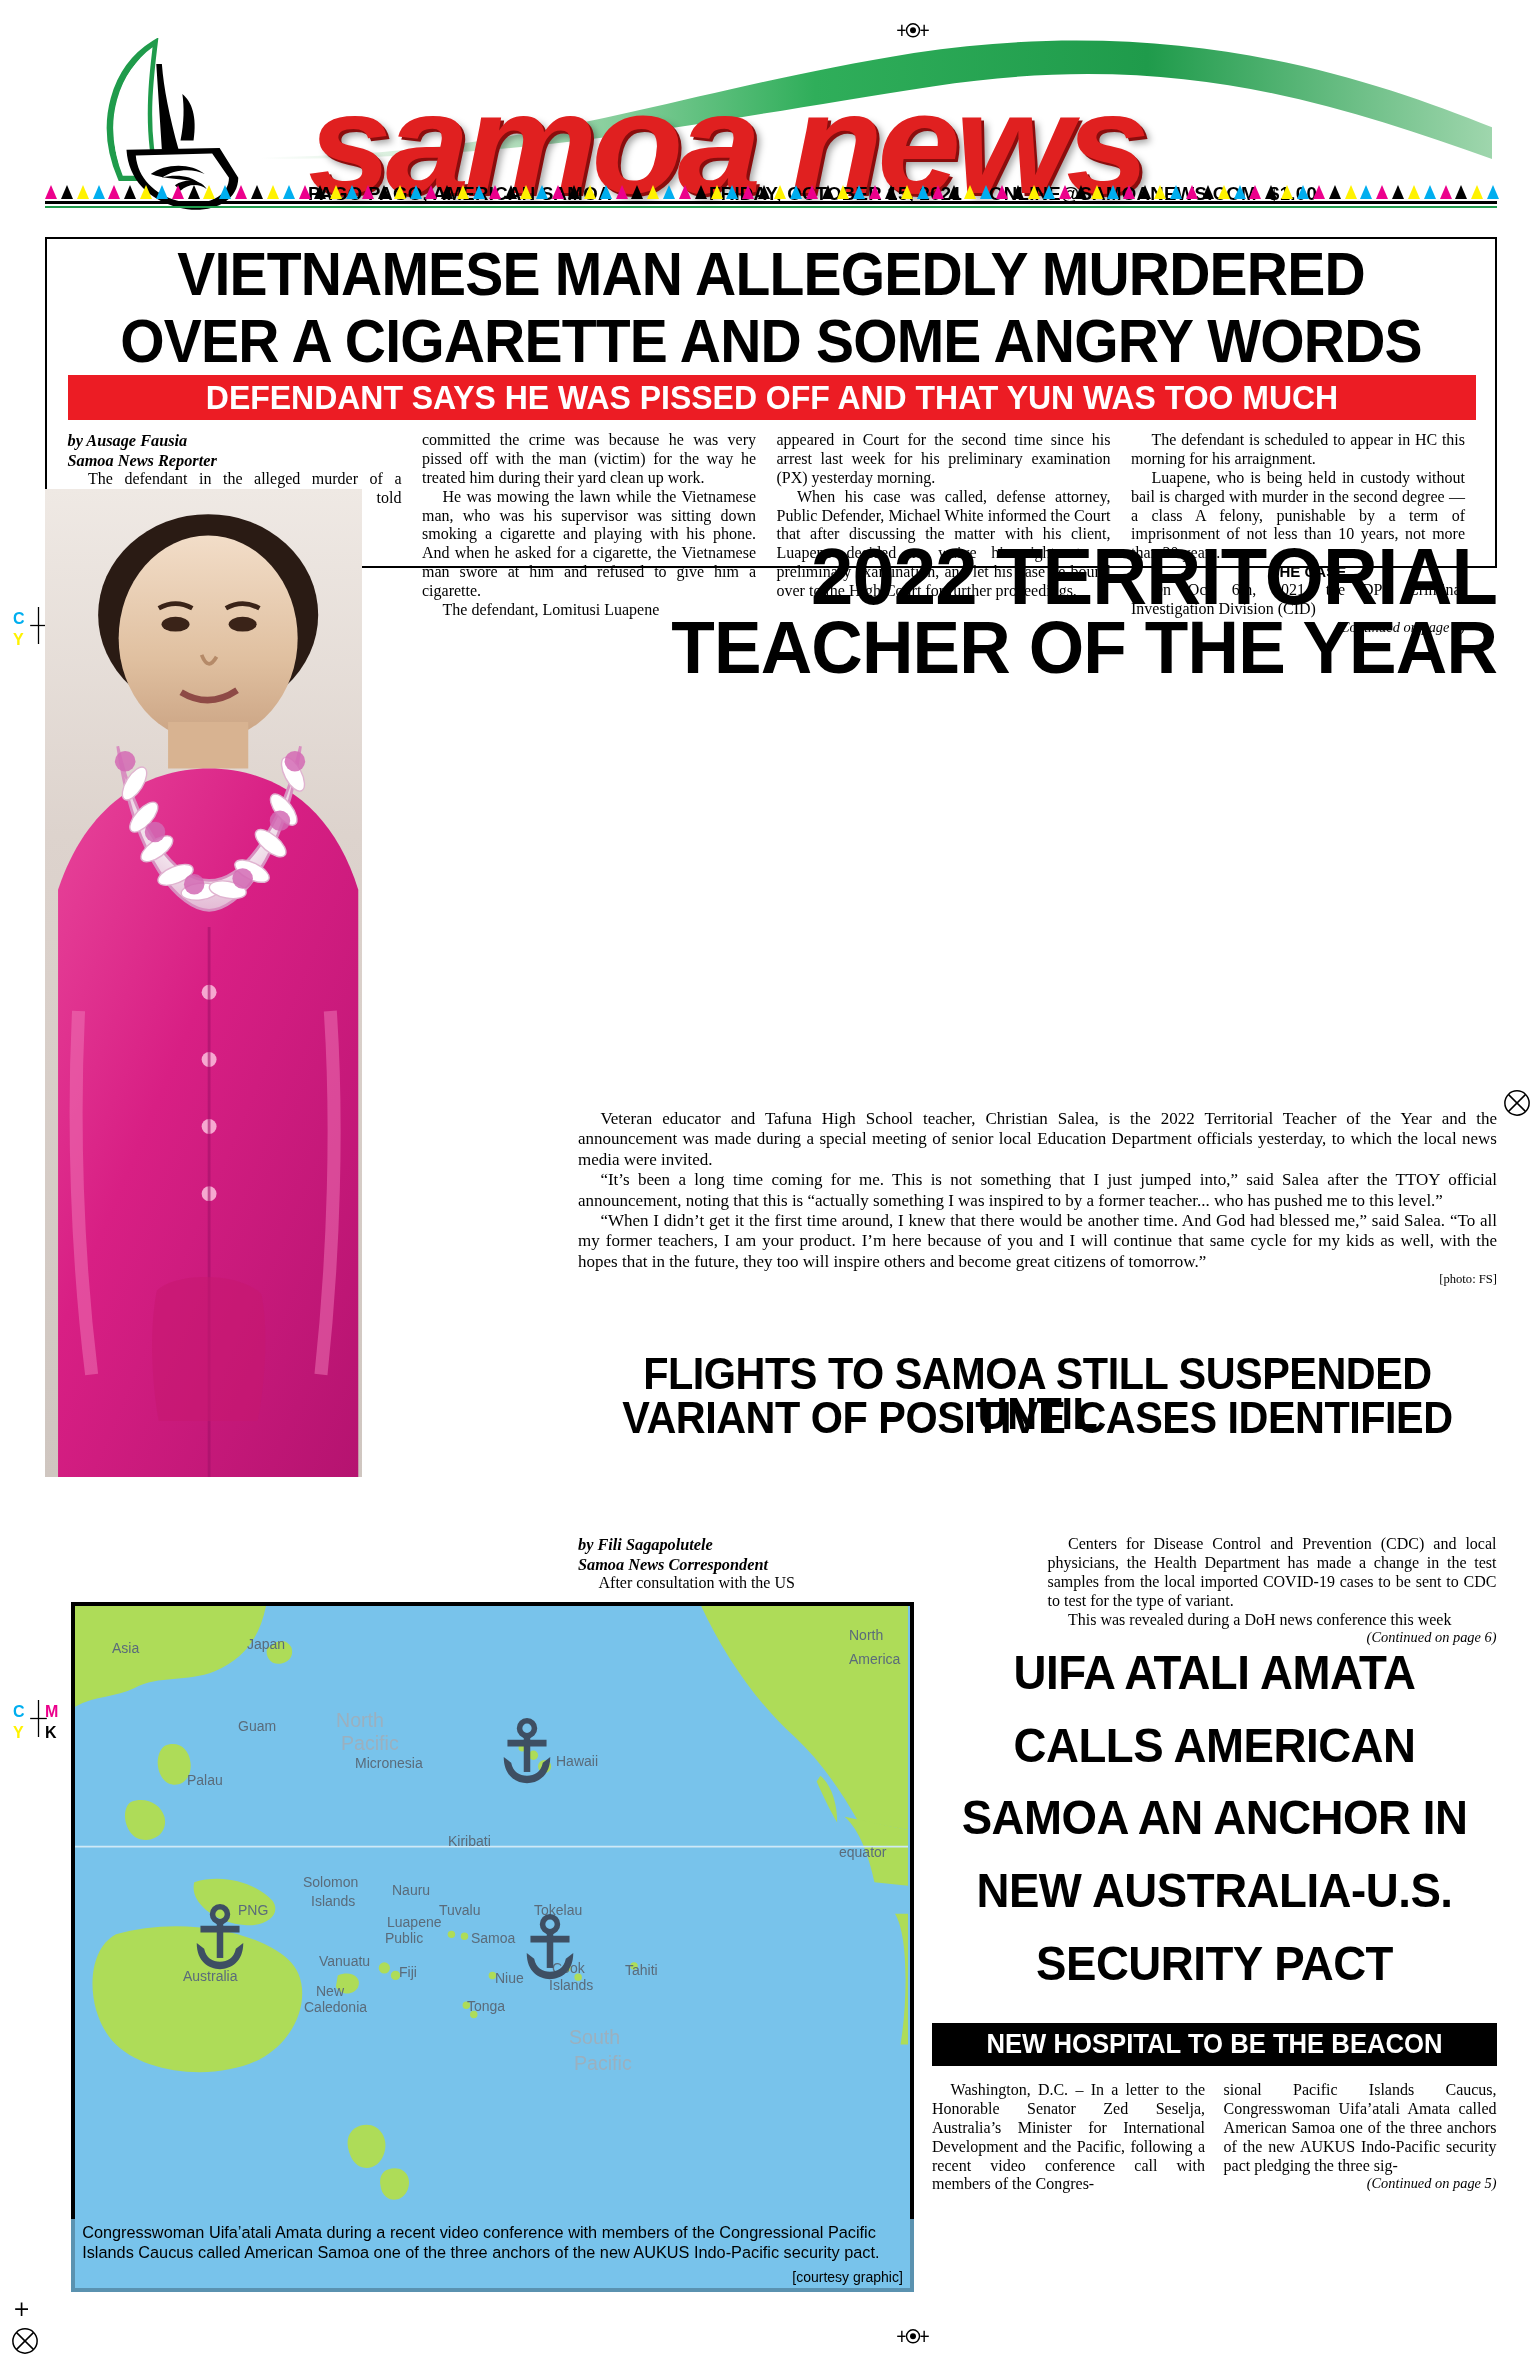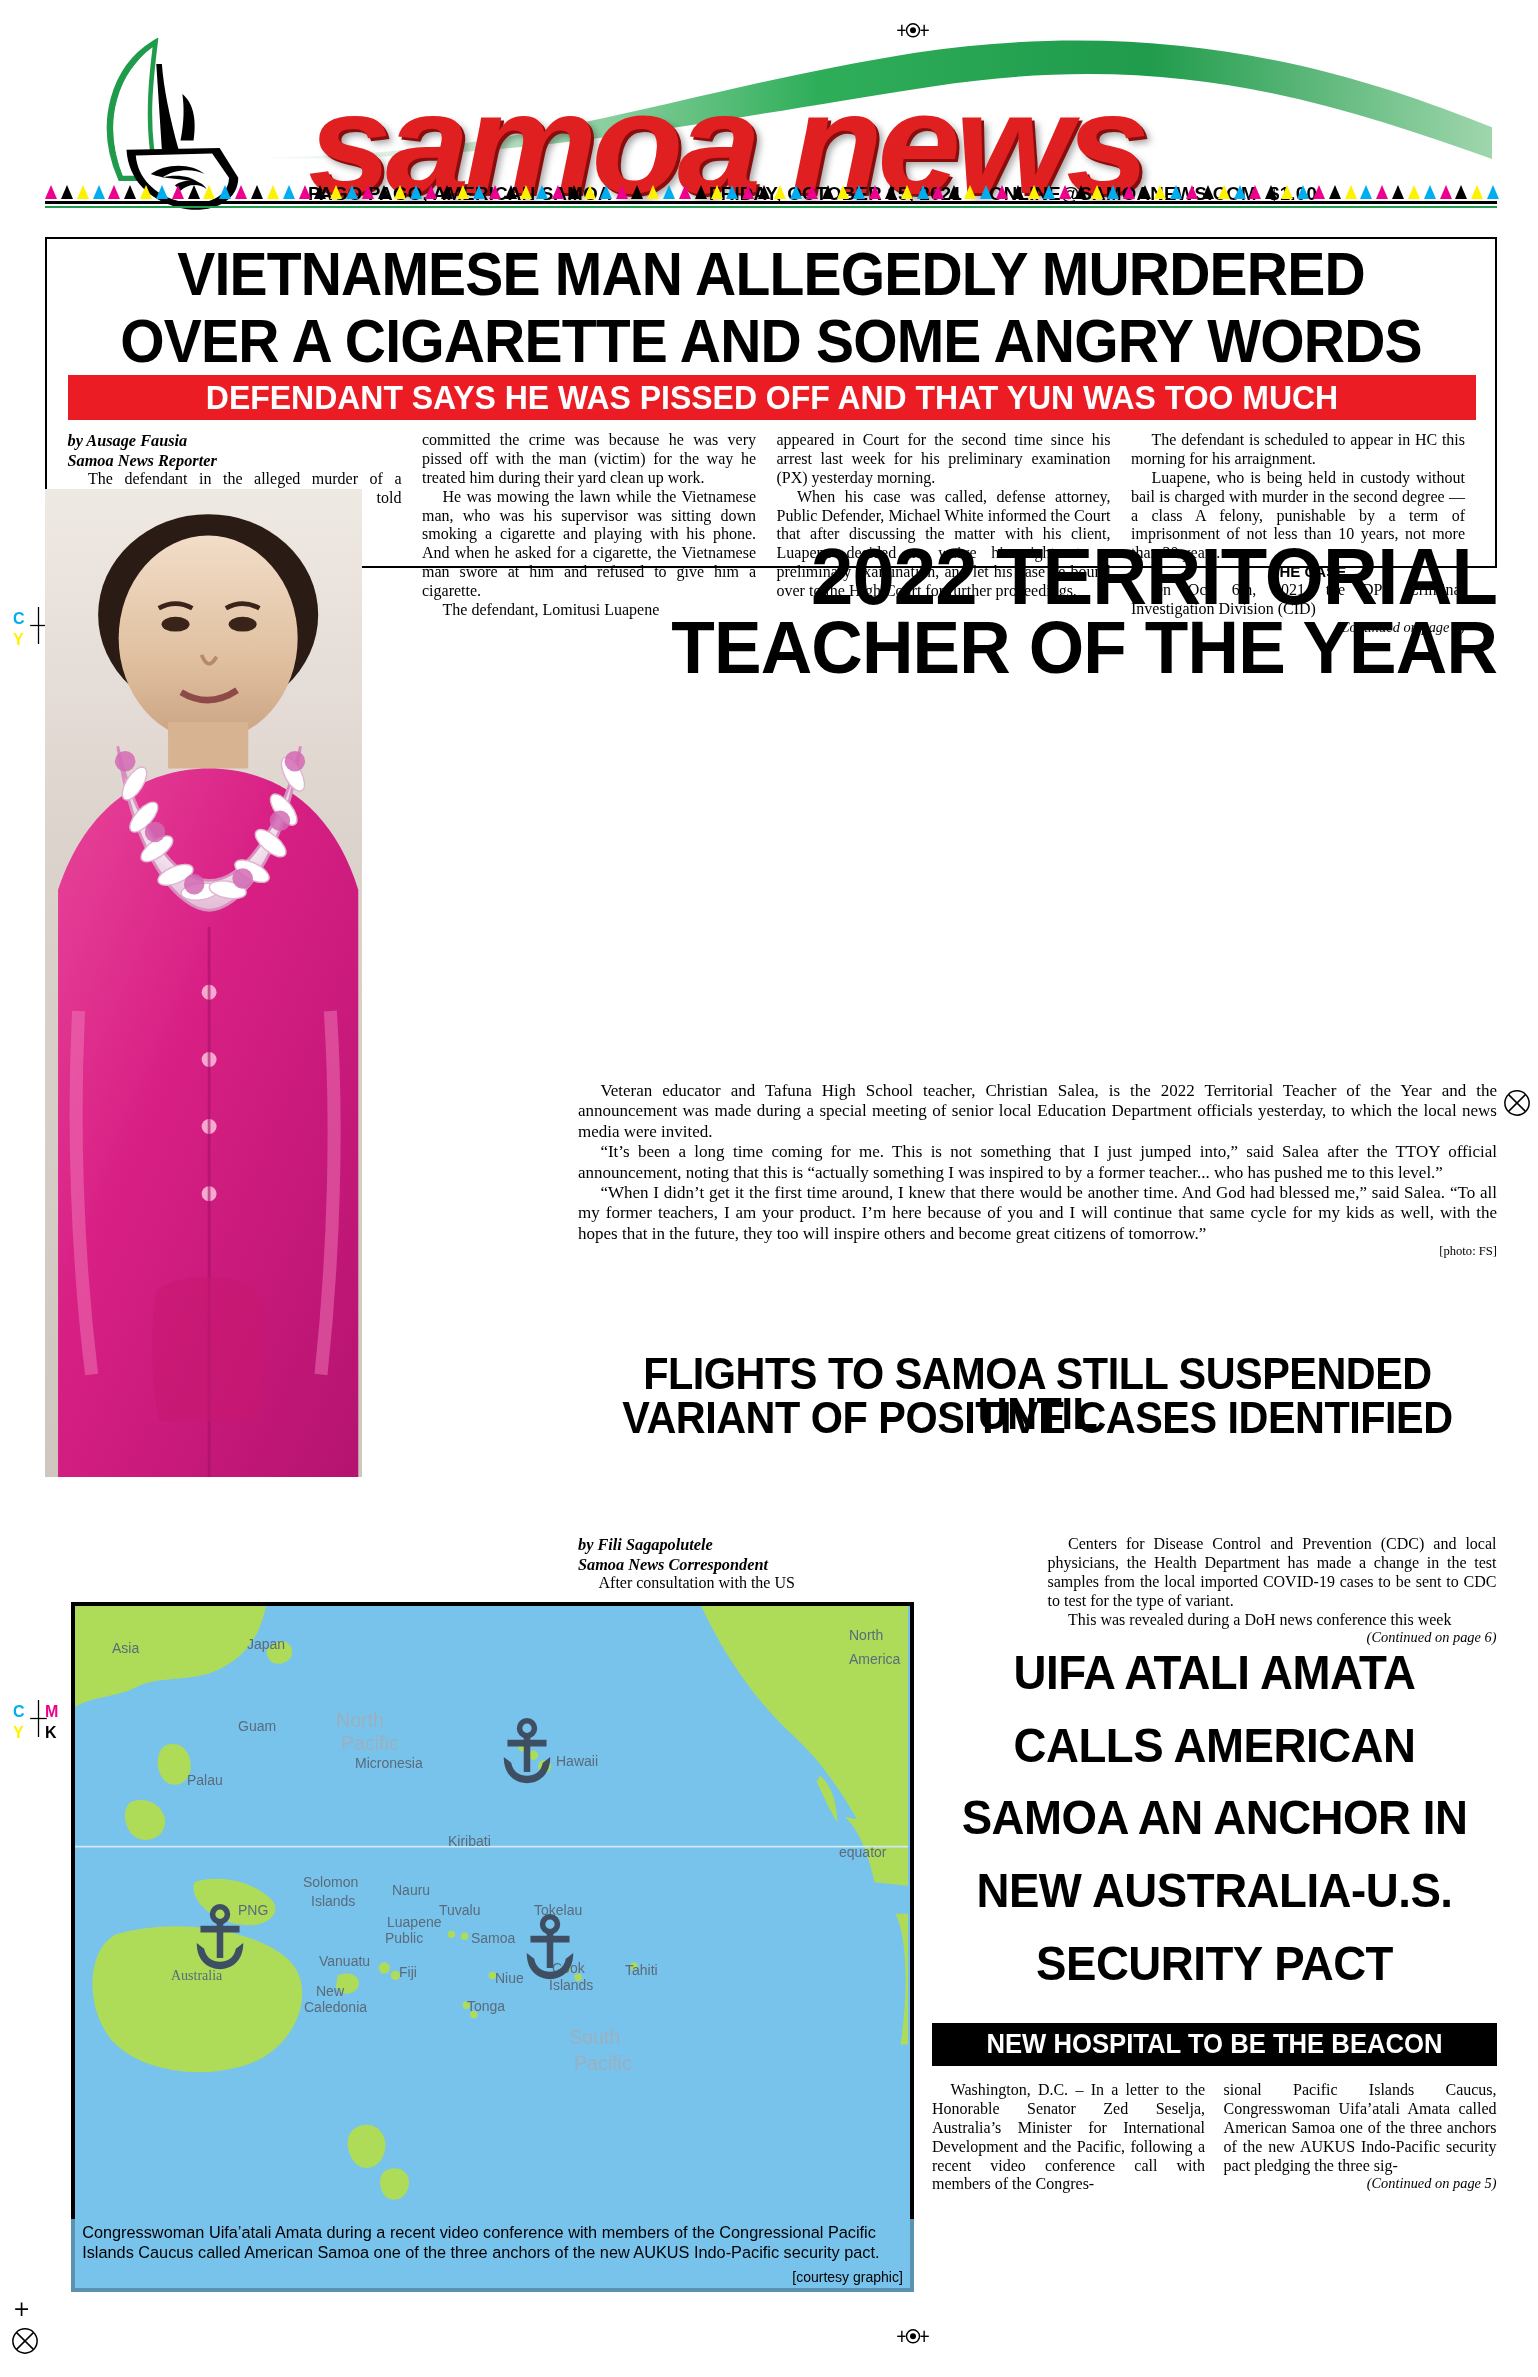--- a/index.html
+++ b/index.html
@@ -60,21 +60,21 @@
 
   
   .photo-woman{position:absolute;left:45px;top:489px;width:317px;height:988px;overflow:hidden;}
 
   
   .toy-hl{position:absolute;font-family:"Liberation Sans",sans-serif;font-weight:bold;
     color:#000;line-height:.86;letter-spacing:-0.9px;text-align:right;transform:scaleX(.95);transform-origin:right top;}
   .toy1{left:485px;top:543px;width:1012px;font-size:80px;}
   .toy2{left:485px;top:615px;width:1012px;font-size:75px;}
 
-  .toy-body{position:absolute;left:578px;top:1081px;width:919px;font-size:17px;line-height:1.2;text-align:justify;}
+  .toy-body{position:absolute;left:578px;top:1109px;width:919px;font-size:17px;line-height:1.2;text-align:justify;}
   .toy-body p{margin:0;text-indent:22.4px;}
   .photo-credit{position:absolute;right:0;font-size:12.6px;font-family:"Liberation Serif",serif;}
 
   
   .fl-hl{position:absolute;font-family:"Liberation Sans",sans-serif;font-weight:bold;
     color:#000;line-height:.9;text-align:center;letter-spacing:-0.5px;transform:scaleX(.94);transform-origin:center top;}
   .fl1{left:578px;top:1354px;width:919px;font-size:44px;}
   .fl2{left:578px;top:1398px;width:919px;font-size:44px;}
   .bluebar{position:absolute;left:578px;top:1456px;width:919px;height:32px;background:#29ABE2;}
   .bluebar span{display:block;color:#fff;font-family:"Liberation Sans",sans-serif;font-weight:bold;
@@ -506,21 +506,21 @@
         <div class="maplabel" style="left: 312px; top: 308px;">Luapene</div>
         <div class="maplabel" style="left: 310px; top: 324px;">Public</div>
         <div class="maplabel" style="left: 396px; top: 324px;">Samoa</div>
         <div class="maplabel" style="left: 163px; top: 296px;">PNG</div>
         <div class="maplabel" style="left: 244px; top: 347px;">Vanuatu</div>
         <div class="maplabel" style="left: 324px; top: 358px;">Fiji</div>
         <div class="maplabel" style="left: 420px; top: 364px;">Niue</div>
         <div class="maplabel" style="left: 477px; top: 354px;">Cook</div>
         <div class="maplabel" style="left: 474px; top: 371px;">Islands</div>
         <div class="maplabel" style="left: 550px; top: 356px;">Tahiti</div>
-        <div class="maplabel" style="left: 96px; top: 362px; font-family: Liberation Serif, serif;">Australia</div>
+        <div class="maplabel" style="left: 108px; top: 362px;">Australia</div>
         <div class="maplabel" style="left: 241px; top: 377px;">New</div>
         <div class="maplabel" style="left: 229px; top: 393px;">Caledonia</div>
         <div class="maplabel" style="left: 392px; top: 392px;">Tonga</div>
         <div class="maplabel big" style="left: 494px; top: 420px;">South</div>
         <div class="maplabel big" style="left: 499px; top: 446px;">Pacific</div>
       </div>
     
     <div id="map-anchors">
         <div class="anchor" style="left: 424px; top: 112px;"><svg width="56" height="67" viewBox="0 0 60 72">
             <circle cx="30" cy="11" r="8" fill="none" stroke="#3e4f63" stroke-width="6"></circle>

